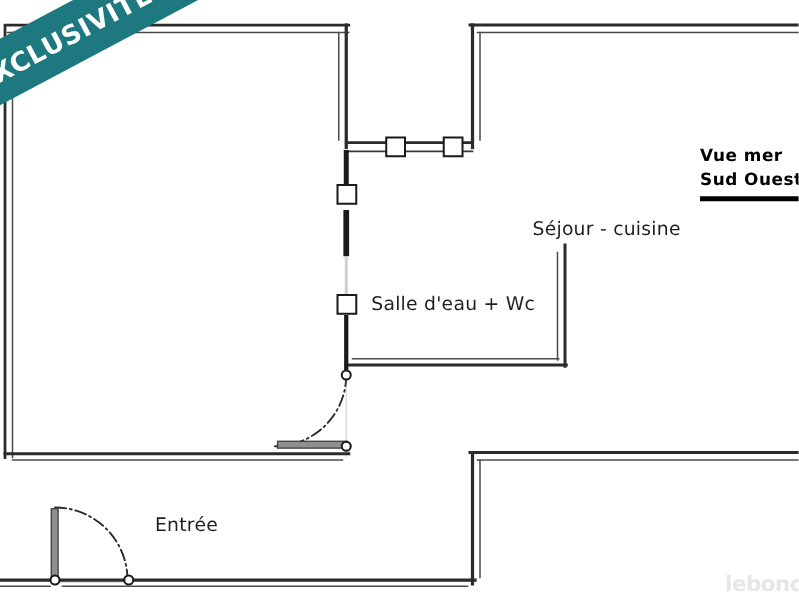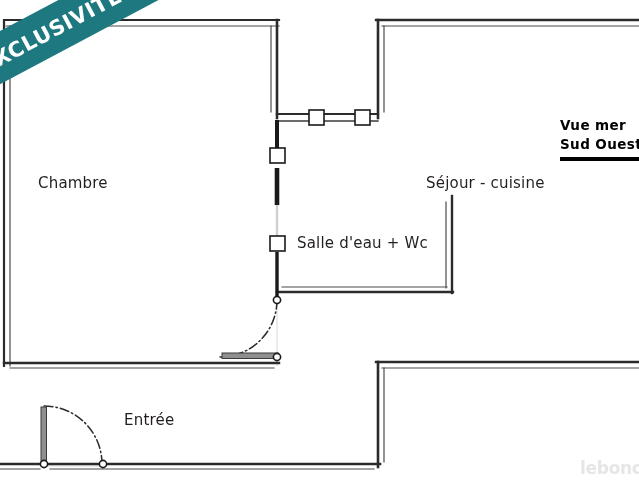--- a/index.html
+++ b/index.html
@@ -204,21 +204,20 @@
 
     <g>
       <path d="M 44 406 A 58 58 0 0 1 102 464" fill="none" stroke="#2b2b2b" stroke-width="1.5" stroke-dasharray="9 3 1.5 3" stroke-linecap="round"></path>
       <rect x="41" y="407" width="5.5" height="57" fill="#8f8f8f" stroke="#3a3a3a" stroke-width="1"></rect>
       <circle cx="44" cy="464" r="3.6" fill="#ffffff" stroke="#1a1a1a" stroke-width="1.6"></circle>
       <circle cx="103" cy="464" r="3.6" fill="#ffffff" stroke="#1a1a1a" stroke-width="1.6"></circle>
     </g>
 
   </svg>
 
-  <div class="room-label" id="label-chambre">Chambre</div>
 
   <div class="room-label" id="label-sejour">Séjour - cuisine</div>
 
   <div class="room-label" id="label-salledeau">Salle d'eau + Wc</div>
 
   <div class="room-label" id="label-entree">Entrée</div>
 
   <div id="vue-block">
     <div class="vue-line">Vue mer</div>
     <div class="vue-line">Sud Ouest</div>

